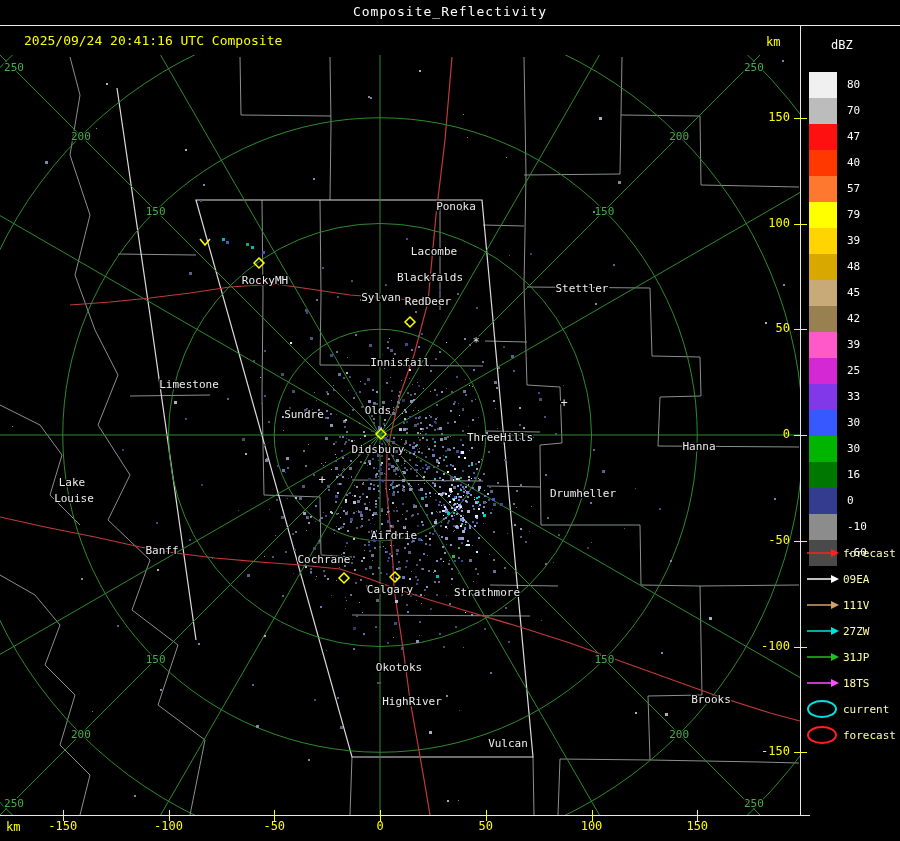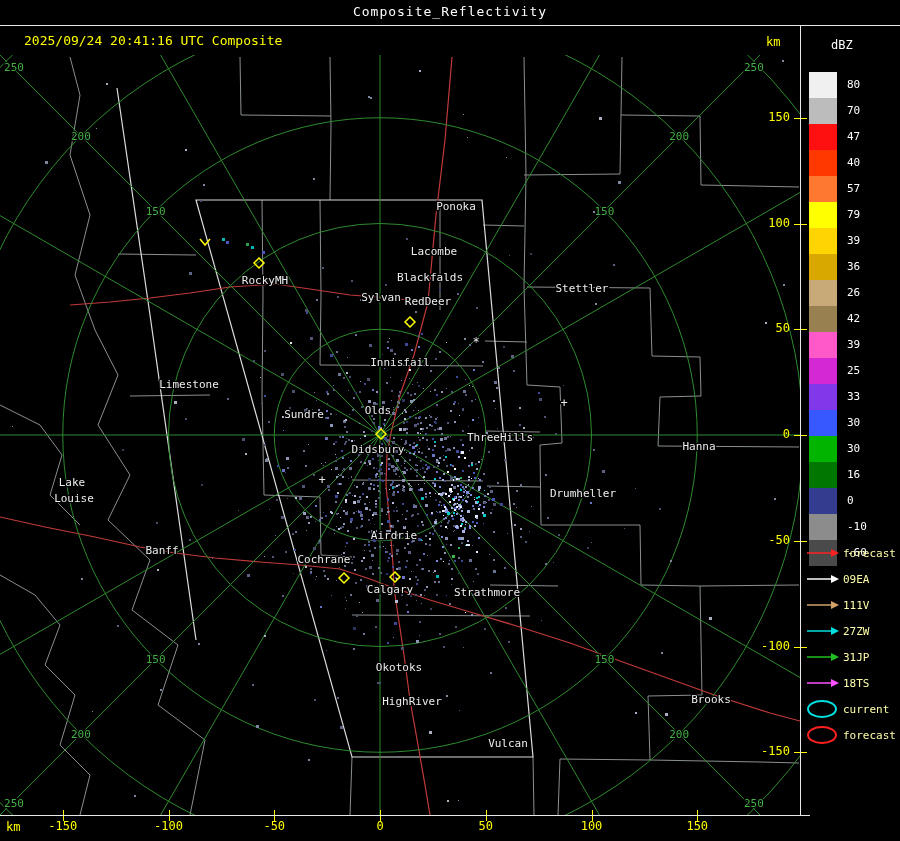--- a/index.html
+++ b/index.html
@@ -1352,25 +1352,25 @@
       <div class="scale-row">
         <div class="swatch" style="background: rgb(255, 255, 0);"></div>
         <span class="scale-label">79</span>
       </div>
       <div class="scale-row">
         <div class="swatch" style="background: rgb(255, 212, 0);"></div>
         <span class="scale-label">39</span>
       </div>
       <div class="scale-row">
         <div class="swatch" style="background: rgb(216, 168, 0);"></div>
-        <span class="scale-label">36</span>
+        <span class="scale-label">48</span>
       </div>
       <div class="scale-row">
         <div class="swatch" style="background: rgb(200, 170, 120);"></div>
-        <span class="scale-label">26</span>
+        <span class="scale-label">45</span>
       </div>
       <div class="scale-row">
         <div class="swatch" style="background: rgb(152, 128, 80);"></div>
         <span class="scale-label">42</span>
       </div>
       <div class="scale-row">
         <div class="swatch" style="background: rgb(255, 88, 200);"></div>
         <span class="scale-label">39</span>
       </div>
       <div class="scale-row">

